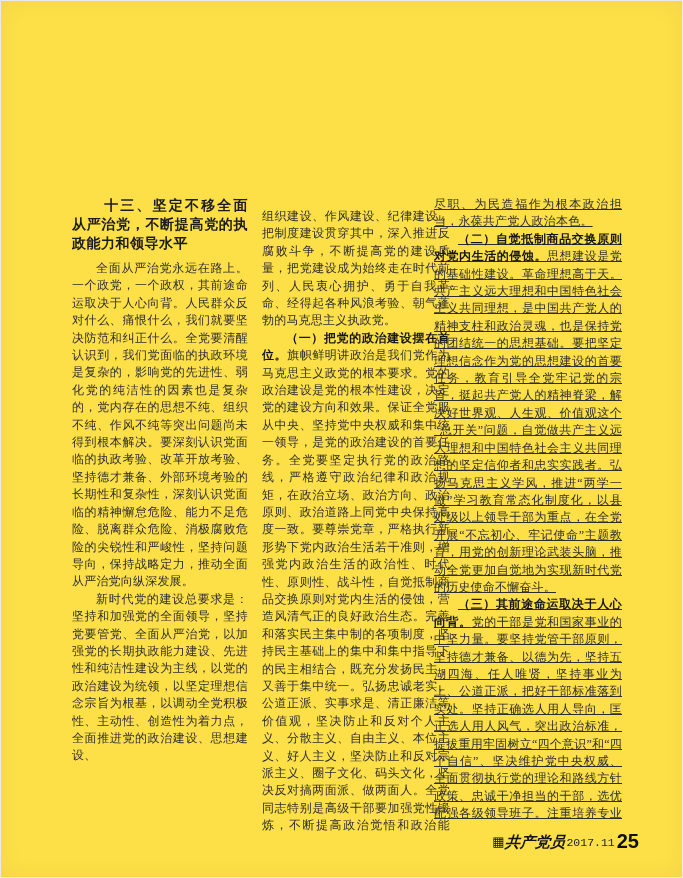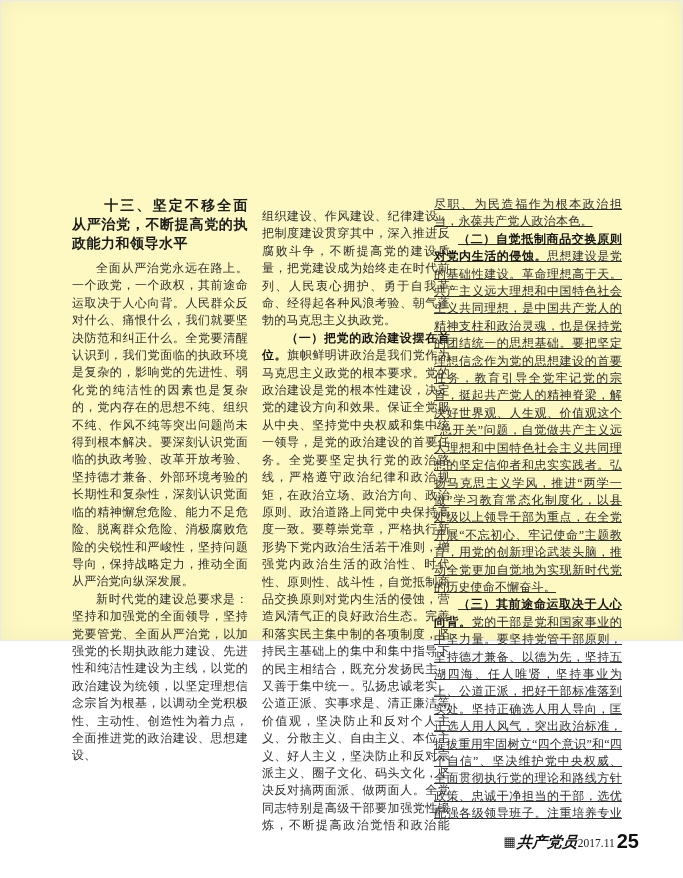--- a/index.html
+++ b/index.html
@@ -4,22 +4,22 @@
 <style>
   * { margin: 0; padding: 0; box-sizing: border-box; }
   html, body { background: #ffffff; }
   body {
     width: 683px; height: 878px;
     font-family: "Liberation Serif", "DejaVu Serif", serif;
     overflow: hidden;
   }
   .page {
     position: relative;
-    width: 683px; height: 641px;
-    background: #fef9c3;
+    width: 683px; height: 878px;
+    background: #fde047;
     box-shadow: inset 0 0 0 1px #e9e9e9, inset 0 0 24px rgba(0,0,0,0.05);
   }
   .column {
     position: absolute;
     top: 196px;
     height: 624px;
     overflow: hidden;
     font-size: 12px;
     line-height: 17.4px;
     color: #2e2e2e;
@@ -68,21 +68,21 @@
     font-weight: 700;
     font-style: italic;
     font-size: 15px;
     line-height: 16px;
     margin: 0 1px 2px 1px;
     transform: skewX(-4deg);
     color: #141414;
     white-space: nowrap;
   }
   .issue {
-    font-family: Liberation Serif, serif;
+    font-family: Liberation Mono, monospace;
     font-size: 11.5px;
     line-height: 12px;
     margin-bottom: 3px;
     color: #222;
   }
   .page-number {
     font-family: "Liberation Sans", "DejaVu Sans", sans-serif;
     font-weight: 700;
     font-size: 20px;
     line-height: 22px;

